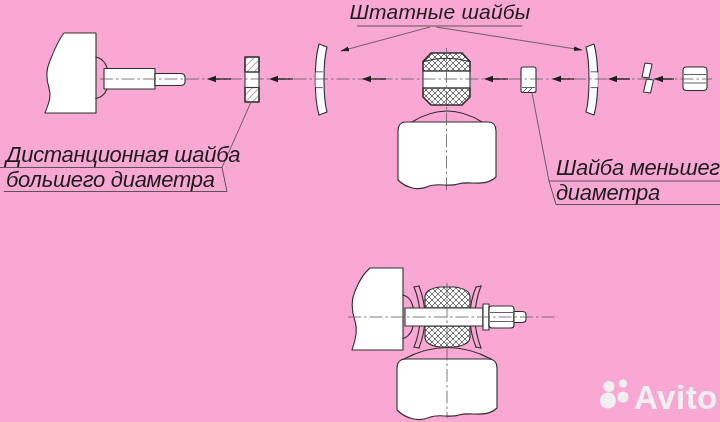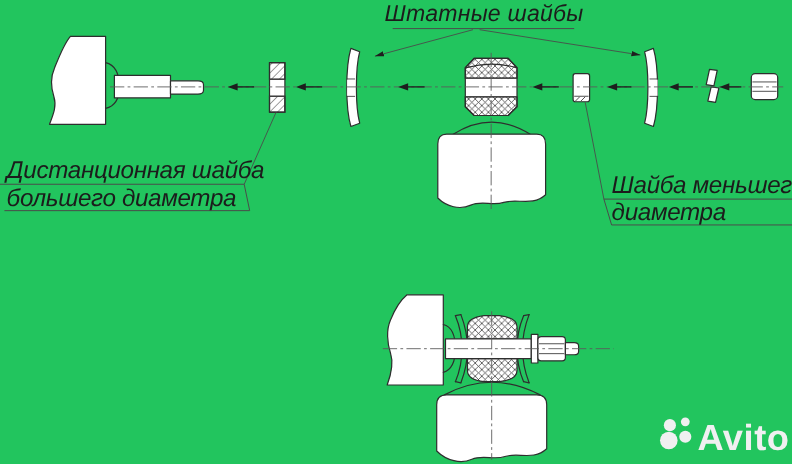--- a/index.html
+++ b/index.html
@@ -1,16 +1,16 @@
 <!DOCTYPE html>
 <html><head>
 <meta charset="utf-8">
 <style>
   html,body{margin:0;padding:0;background:#fff;}
-  .stage{position:relative;width:720px;height:422px;background:#22c55e;overflow:hidden;
+  .stage{position:relative;width:720px;height:422px;background:#f9a8d4;overflow:hidden;
          font-family:"Liberation Sans",sans-serif;}
   svg{display:block;}
   .outline{fill:#ffffff;stroke:#2e2e2e;stroke-width:1.1;stroke-linejoin:round;}
   .stroke-only{fill:none;stroke:#2e2e2e;stroke-width:1.1;stroke-linejoin:round;stroke-linecap:round;}
   .thin{fill:none;stroke:#3a3a3a;stroke-width:0.8;}
   .hatchfill{stroke:#2e2e2e;stroke-width:1.1;}
   .centerline{fill:none;stroke:#5a5a5a;stroke-width:0.8;stroke-dasharray:13 3 2.5 3;}
   .leader{fill:none;stroke:#4a4a4a;stroke-width:0.8;}
   .shelf{fill:none;stroke:#4a4a4a;stroke-width:0.9;}
   .arrowhead{fill:#1e1e1e;stroke:none;}

